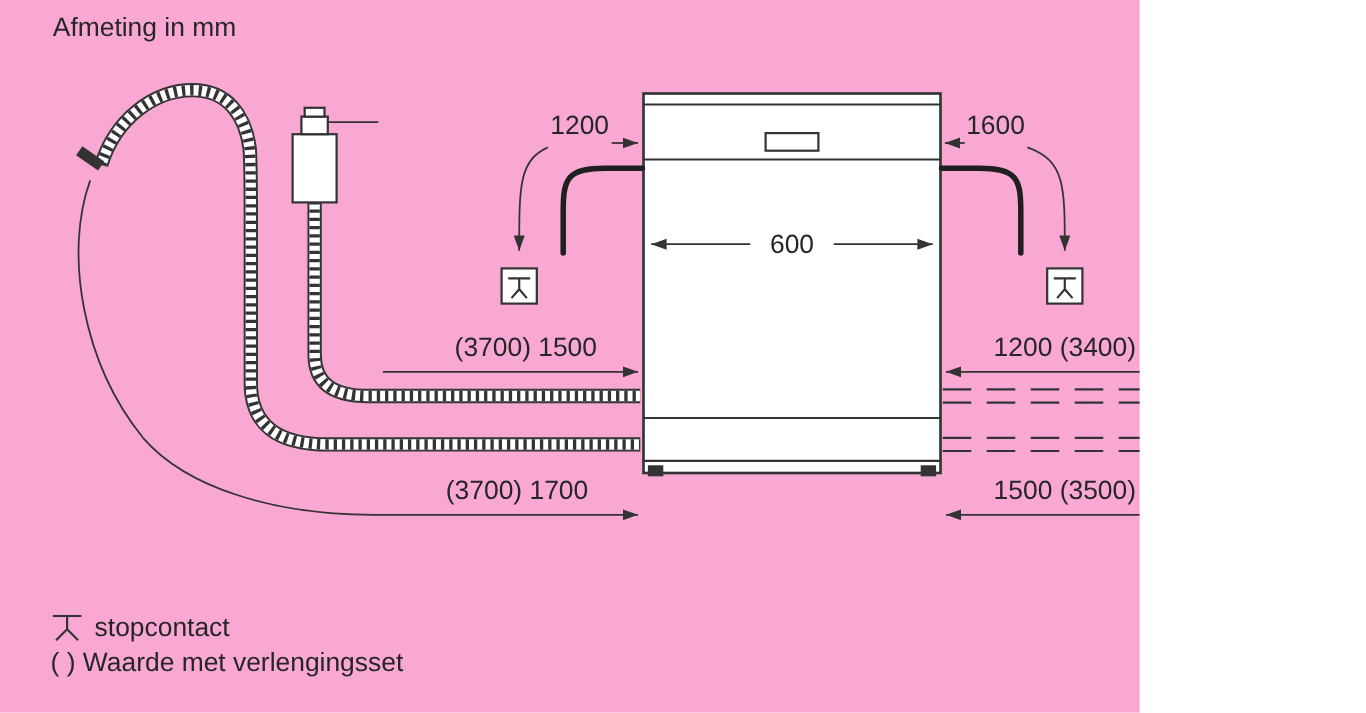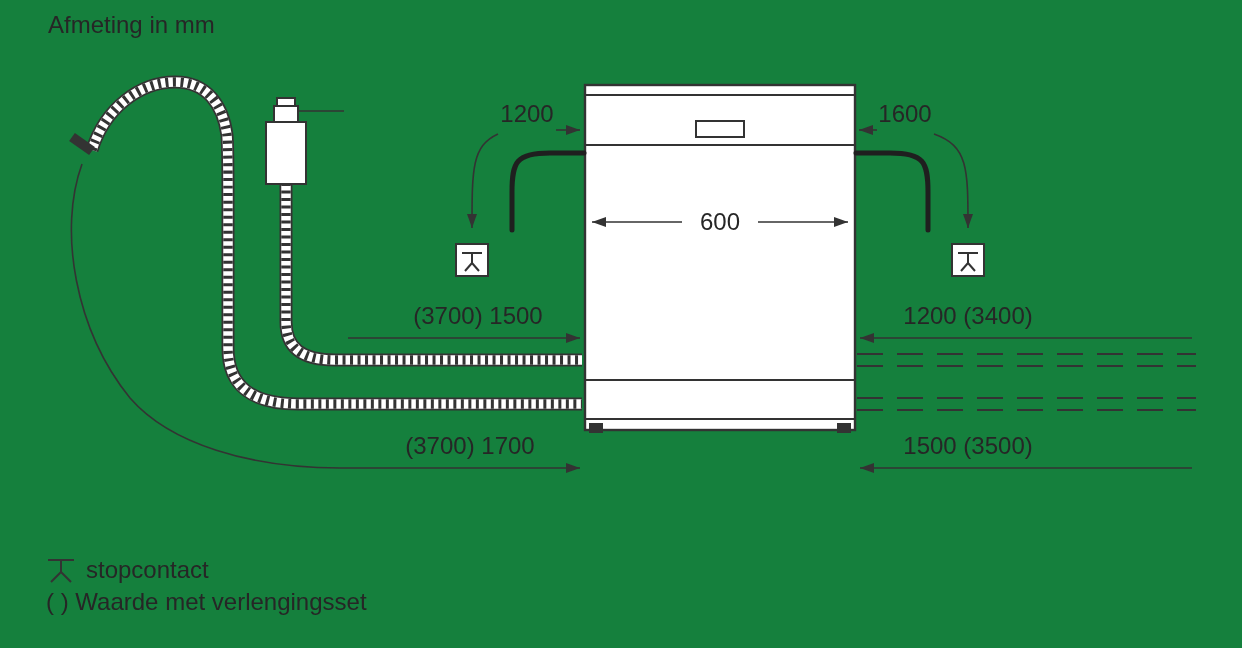--- a/index.html
+++ b/index.html
@@ -2,23 +2,23 @@
 <html><head>
 <meta charset="utf-8">
 <style>
   html, body {
     margin: 0;
     padding: 0;
     background: #ffffff;
   }
   #stage {
     position: relative;
-    width: 1242px;
+    width: 1036px;
     height: 648px;
-    background: #15803d;
+    background: #f9a8d4;
     overflow: hidden;
     font-family: "Liberation Sans", sans-serif;
   }
   svg { display: block; }
   text {
     font-family: "Liberation Sans", sans-serif;
     font-size: 24px;
     fill: #262626;
   }
   .thin  { stroke: #333333; stroke-width: 1.6; fill: none; }

